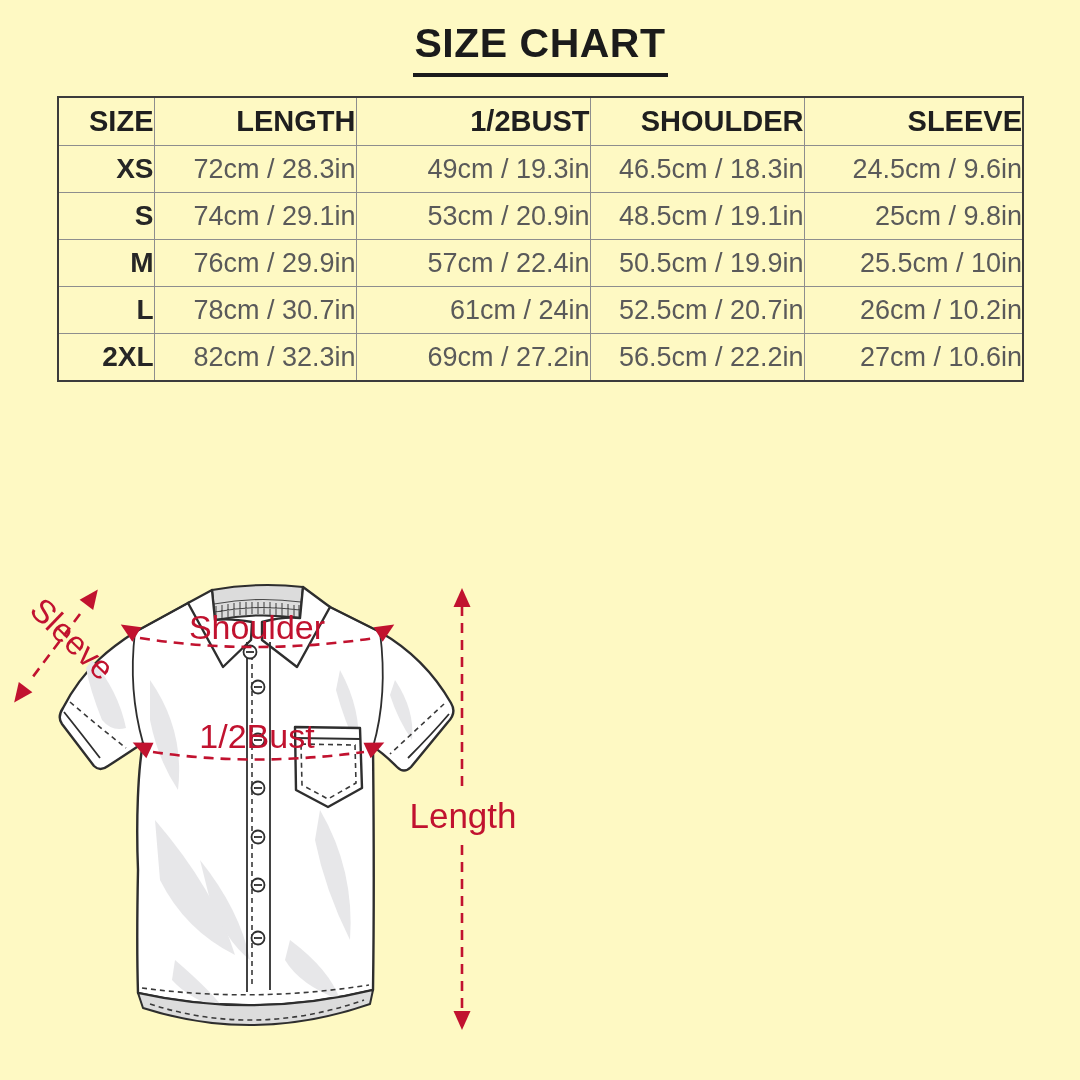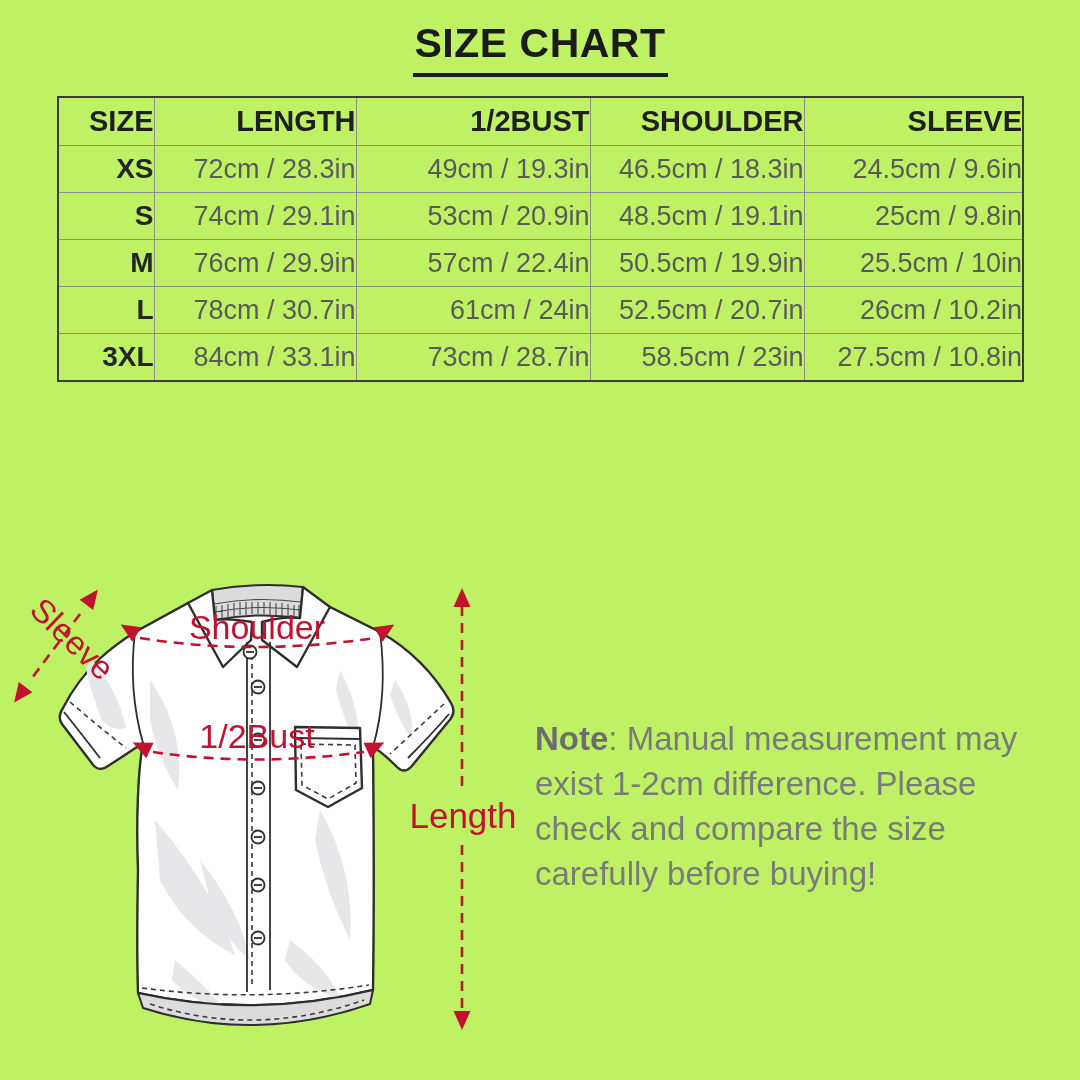--- a/index.html
+++ b/index.html
@@ -1,20 +1,20 @@
 <!DOCTYPE html>
 <html style="--accent: #c1122f;"><head>
 <meta charset="utf-8">
 <style>
   :root { --accent:#c1122f; }
   html,body { margin:0; padding:0; background:#ffffff; }
   body { width:1080px; height:1080px; position:relative; overflow:hidden;
          font-family:"Liberation Sans", sans-serif; }
 
-  .stage { position:absolute; inset:0; width:1080px; height:1080px; background:#bef264; }
+  .stage { position:absolute; inset:0; width:1080px; height:1080px; background:#fef9c3; }
 
   
   .title-wrap { position:absolute; left:0; right:0; top:20px; text-align:center; }
   .title-text { display:inline-block; font-size:41px; font-weight:bold; color:#1b1b1b;
                 letter-spacing:0.5px; border-bottom:4px solid #1b1b1b; padding:0 2px 6px 2px; }
 
   
   table.size-table { position:absolute; left:57px; top:96px; width:965px;
                      border-collapse:collapse; table-layout:fixed;
                      border:2px solid #3c3c3c; }
@@ -90,25 +90,25 @@
           <td>25.5cm / 10in</td>
         </tr>
         <tr>
           <td class="size-col">L</td>
           <td>78cm / 30.7in</td>
           <td>61cm / 24in</td>
           <td>52.5cm / 20.7in</td>
           <td>26cm / 10.2in</td>
         </tr>
         <tr>
-          <td class="size-col">3XL</td>
-          <td>84cm / 33.1in</td>
-          <td>73cm / 28.7in</td>
-          <td>58.5cm / 23in</td>
-          <td>27.5cm / 10.8in</td>
+          <td class="size-col">2XL</td>
+          <td>82cm / 32.3in</td>
+          <td>69cm / 27.2in</td>
+          <td>56.5cm / 22.2in</td>
+          <td>27cm / 10.6in</td>
         </tr>
       </tbody>
   </table>
 
   <svg class="shirt" width="540" height="520" viewBox="0 0 540 520">
 
     <g>
       <path class="outline" d="
         M 135,72
         C 115,85 85,105 63,148
@@ -219,17 +219,14 @@
       <g>
         <path class="red-dash" d="M 462,46 L 462,233"></path>
         <path class="red-dash" d="M 462,285 L 462,452"></path>
         <polygon class="red-fill" points="0,-18 -8.5,1 8.5,1" transform="translate(462,46)"></polygon>
         <polygon class="red-fill" points="0,-18 -8.5,1 8.5,1" transform="translate(462,452) rotate(180)"></polygon>
         <text class="red-text" x="463" y="268" font-size="35" text-anchor="middle">Length</text>
       </g>
     </g>
   </svg>
 
-  <div class="note">
-    <b>Note</b><span>: Manual measurement may exist 1-2cm difference. Please check and compare the size carefully before buying!</span>
-  </div>
 
 </div>
 
 </body></html>

